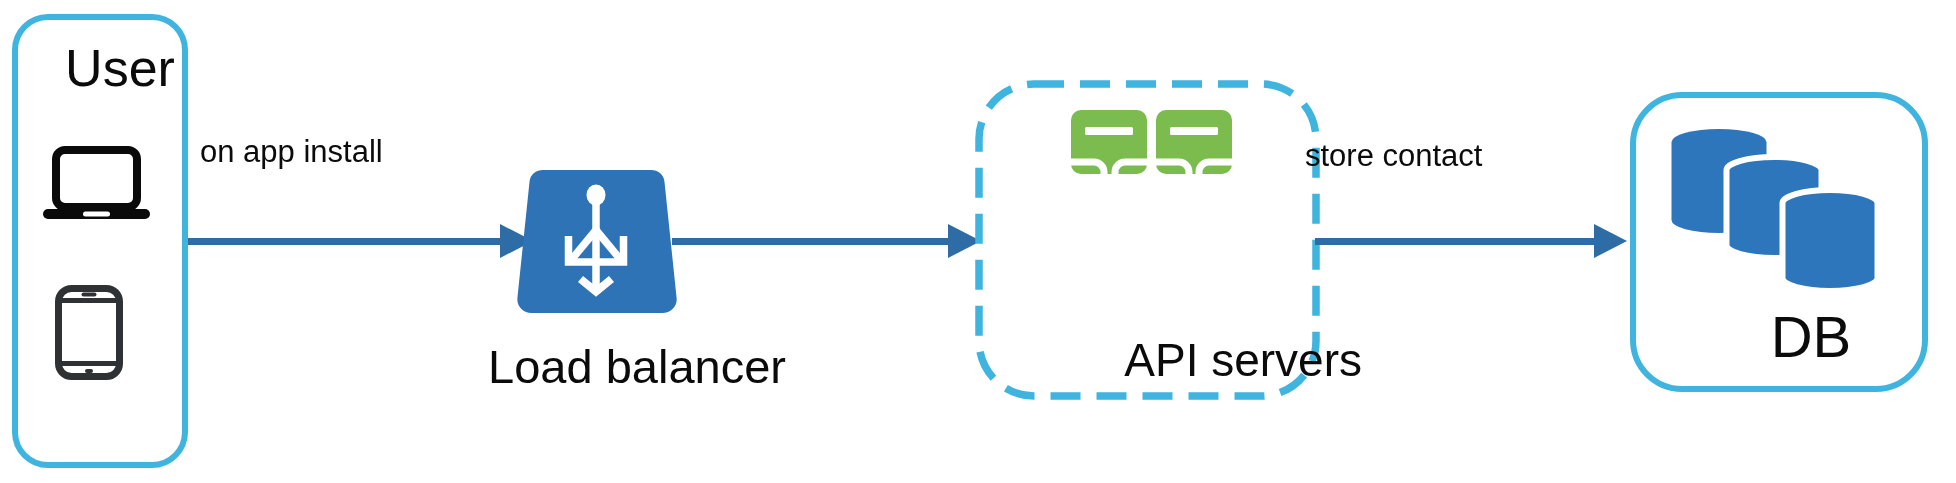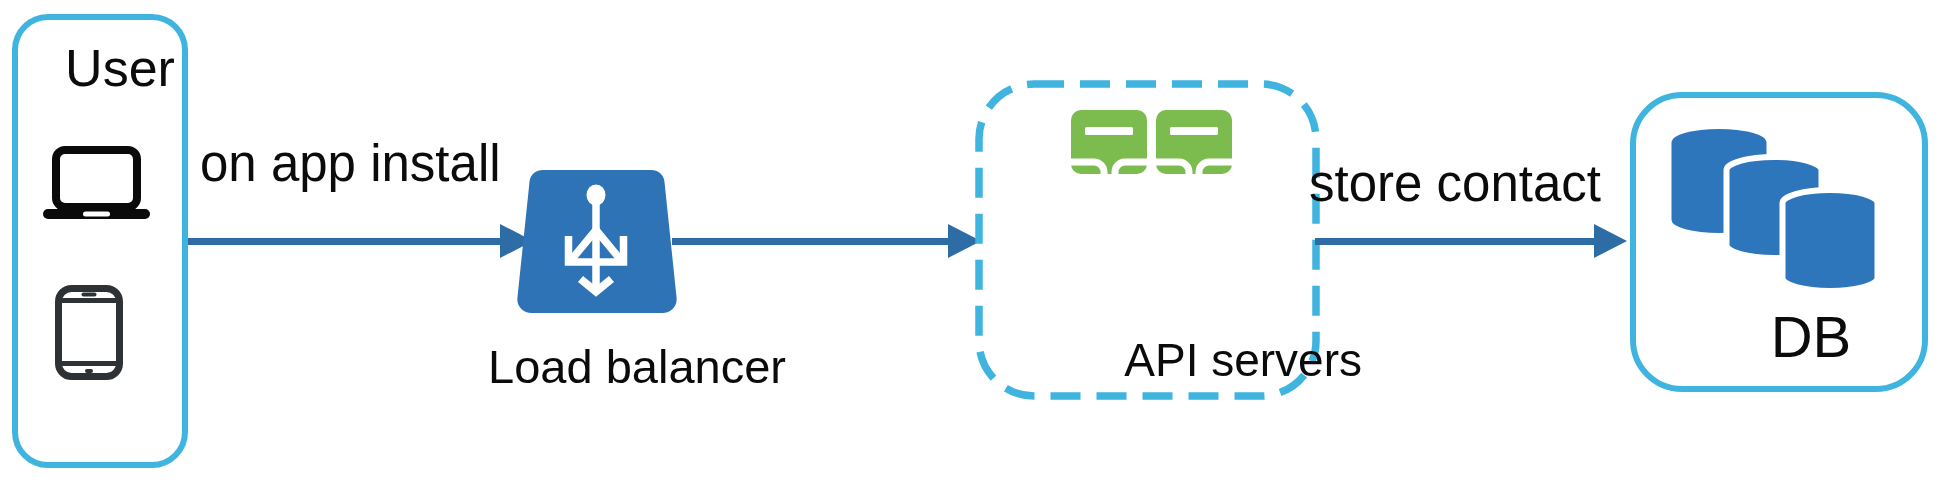--- a/index.html
+++ b/index.html
@@ -15,23 +15,23 @@
   }
   .abs{position:absolute;}
   .node-box{box-sizing:border-box;border:6px solid var(--accent_cyan);background:var(--background);}
   .user-box{left:12px;top:14px;width:176px;height:454px;border-radius:36px;}
   .db-box{left:1630px;top:92px;width:298px;height:300px;border-radius:52px;}
   .label{text-align:center;line-height:1.08;white-space:nowrap;margin-left:32px;}
   .user-label{left:18px;top:40px;width:140px;font-size:52px;}
   .lb-label{left:450px;top:342px;width:310px;font-size:47px;}
   .api-label{left:985px;top:336px;width:345px;font-size:46px;text-align:right;}
   .db-label{left:1630px;top:306px;width:298px;font-size:58px;}
-  .edge-label{text-align:center;font-size:51px;line-height:1.16;white-space:nowrap;}
+  .edge-label{font-size:31px;line-height:1.16;white-space:nowrap;}
   .edge-label-1{left:200px;top:134px;width:285px;}
-  .edge-label-3{left:1305px;top:154px;width:300px;}
+  .edge-label-3{left:1305px;top:138px;width:300px;}
   .arrow-shaft{height:7px;background:var(--arrow_blue);}
   .arrow-head{width:0;height:0;border-top:17px solid transparent;border-bottom:17px solid transparent;border-left:33px solid var(--arrow_blue);}
   .fill-green{fill:var(--server_green);}
   .fill-lbblue{fill:var(--lb_blue);}
   .fill-dbblue{fill:var(--db_blue);}
   .fill-white{fill:#fff;}
   .fill-dark{fill:var(--device_dark);}
   .stroke-dark{stroke:var(--device_dark);fill:none;}
   .stroke-black{stroke:#0a0a0a;fill:none;}
   .stroke-white{stroke:#fff;fill:none;}

